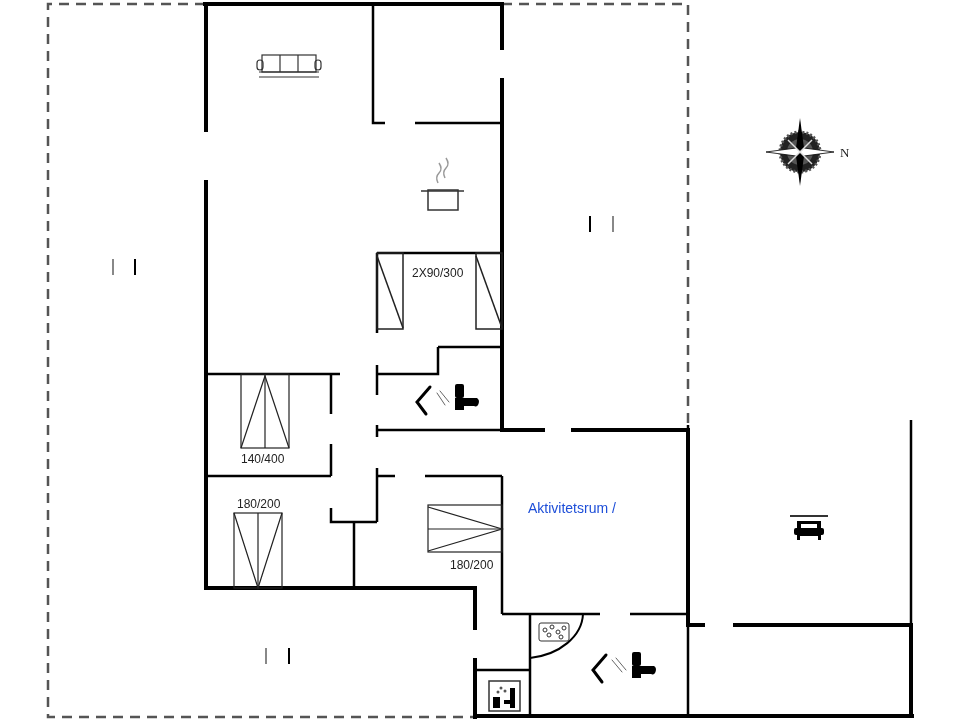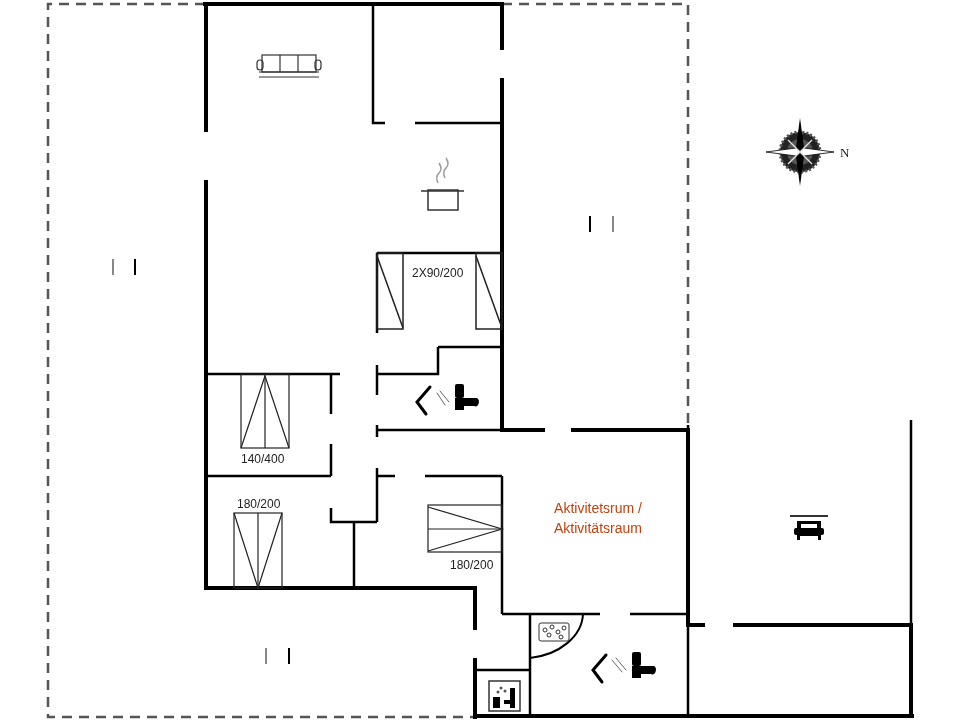--- a/index.html
+++ b/index.html
@@ -1,19 +1,19 @@
 <!DOCTYPE html>
 <html><head>
   <meta charset="utf-8">
   <style>
     html, body { margin: 0; padding: 0; background: #ffffff; }
     body { width: 960px; height: 720px; overflow: hidden; position: relative; font-family: "Liberation Sans", sans-serif; }
     svg { position: absolute; left: 0; top: 0; }
     .label { position: absolute; font-family: "Liberation Sans", sans-serif; color: #222; font-size: 12px; white-space: nowrap; }
-    .room-label { position: absolute; font-family: "Liberation Sans", sans-serif; color: #c2410c; font-size: 14px; text-align: center; line-height: 20px; }
+    .room-label { position: absolute; font-family: "Liberation Sans", sans-serif; color: #1d4ed8; font-size: 14px; text-align: left; line-height: 20px; }
     .compass-n { position: absolute; font-family: "Liberation Serif", serif; font-size: 13px; color: #222; }
   </style>
 </head>
 <body>
 
 <svg width="960" height="720" viewBox="0 0 960 720">
 
   <g fill="none" stroke="#555" stroke-width="2.5" stroke-dasharray="10 7">
     <polyline points="205,4 48,4 48,717 473,717"></polyline>
     <polyline points="502,4 688,4 688,430"></polyline>
@@ -189,21 +189,20 @@
     <polygon points="0,34 4,4 0,0 -4,4" fill="#000"></polygon>
     <polygon points="-34,0 -4,-4 0,0 -4,4" fill="#fff" stroke="#000" stroke-width="0.8"></polygon>
     <polygon points="34,0 4,-4 0,0 4,4" fill="#fff" stroke="#000" stroke-width="0.8"></polygon>
     <line x1="-12" y1="-12" x2="12" y2="12" stroke="#ddd" stroke-width="1.5"></line>
     <line x1="12" y1="-12" x2="-12" y2="12" stroke="#ddd" stroke-width="1.5"></line>
   </g>
 </svg>
 
 <span class="compass-n" style="left:840px; top:145px;">N</span>
 
-<span class="label" style="left:412px; top:266px;">2X90/200</span>
+<span class="label" style="left:412px; top:266px;">2X90/300</span>
 <span class="label" style="left:241px; top:452px;">140/400</span>
 <span class="label" style="left:237px; top:497px;">180/200</span>
 <span class="label" style="left:450px; top:558px;">180/200</span>
 
 <div class="room-label" style="left:528px; top:498px; width:140px;">
   <div>Aktivitetsrum /</div>
-  <div>Aktivitätsraum</div>
 </div>
 
 </body></html>

